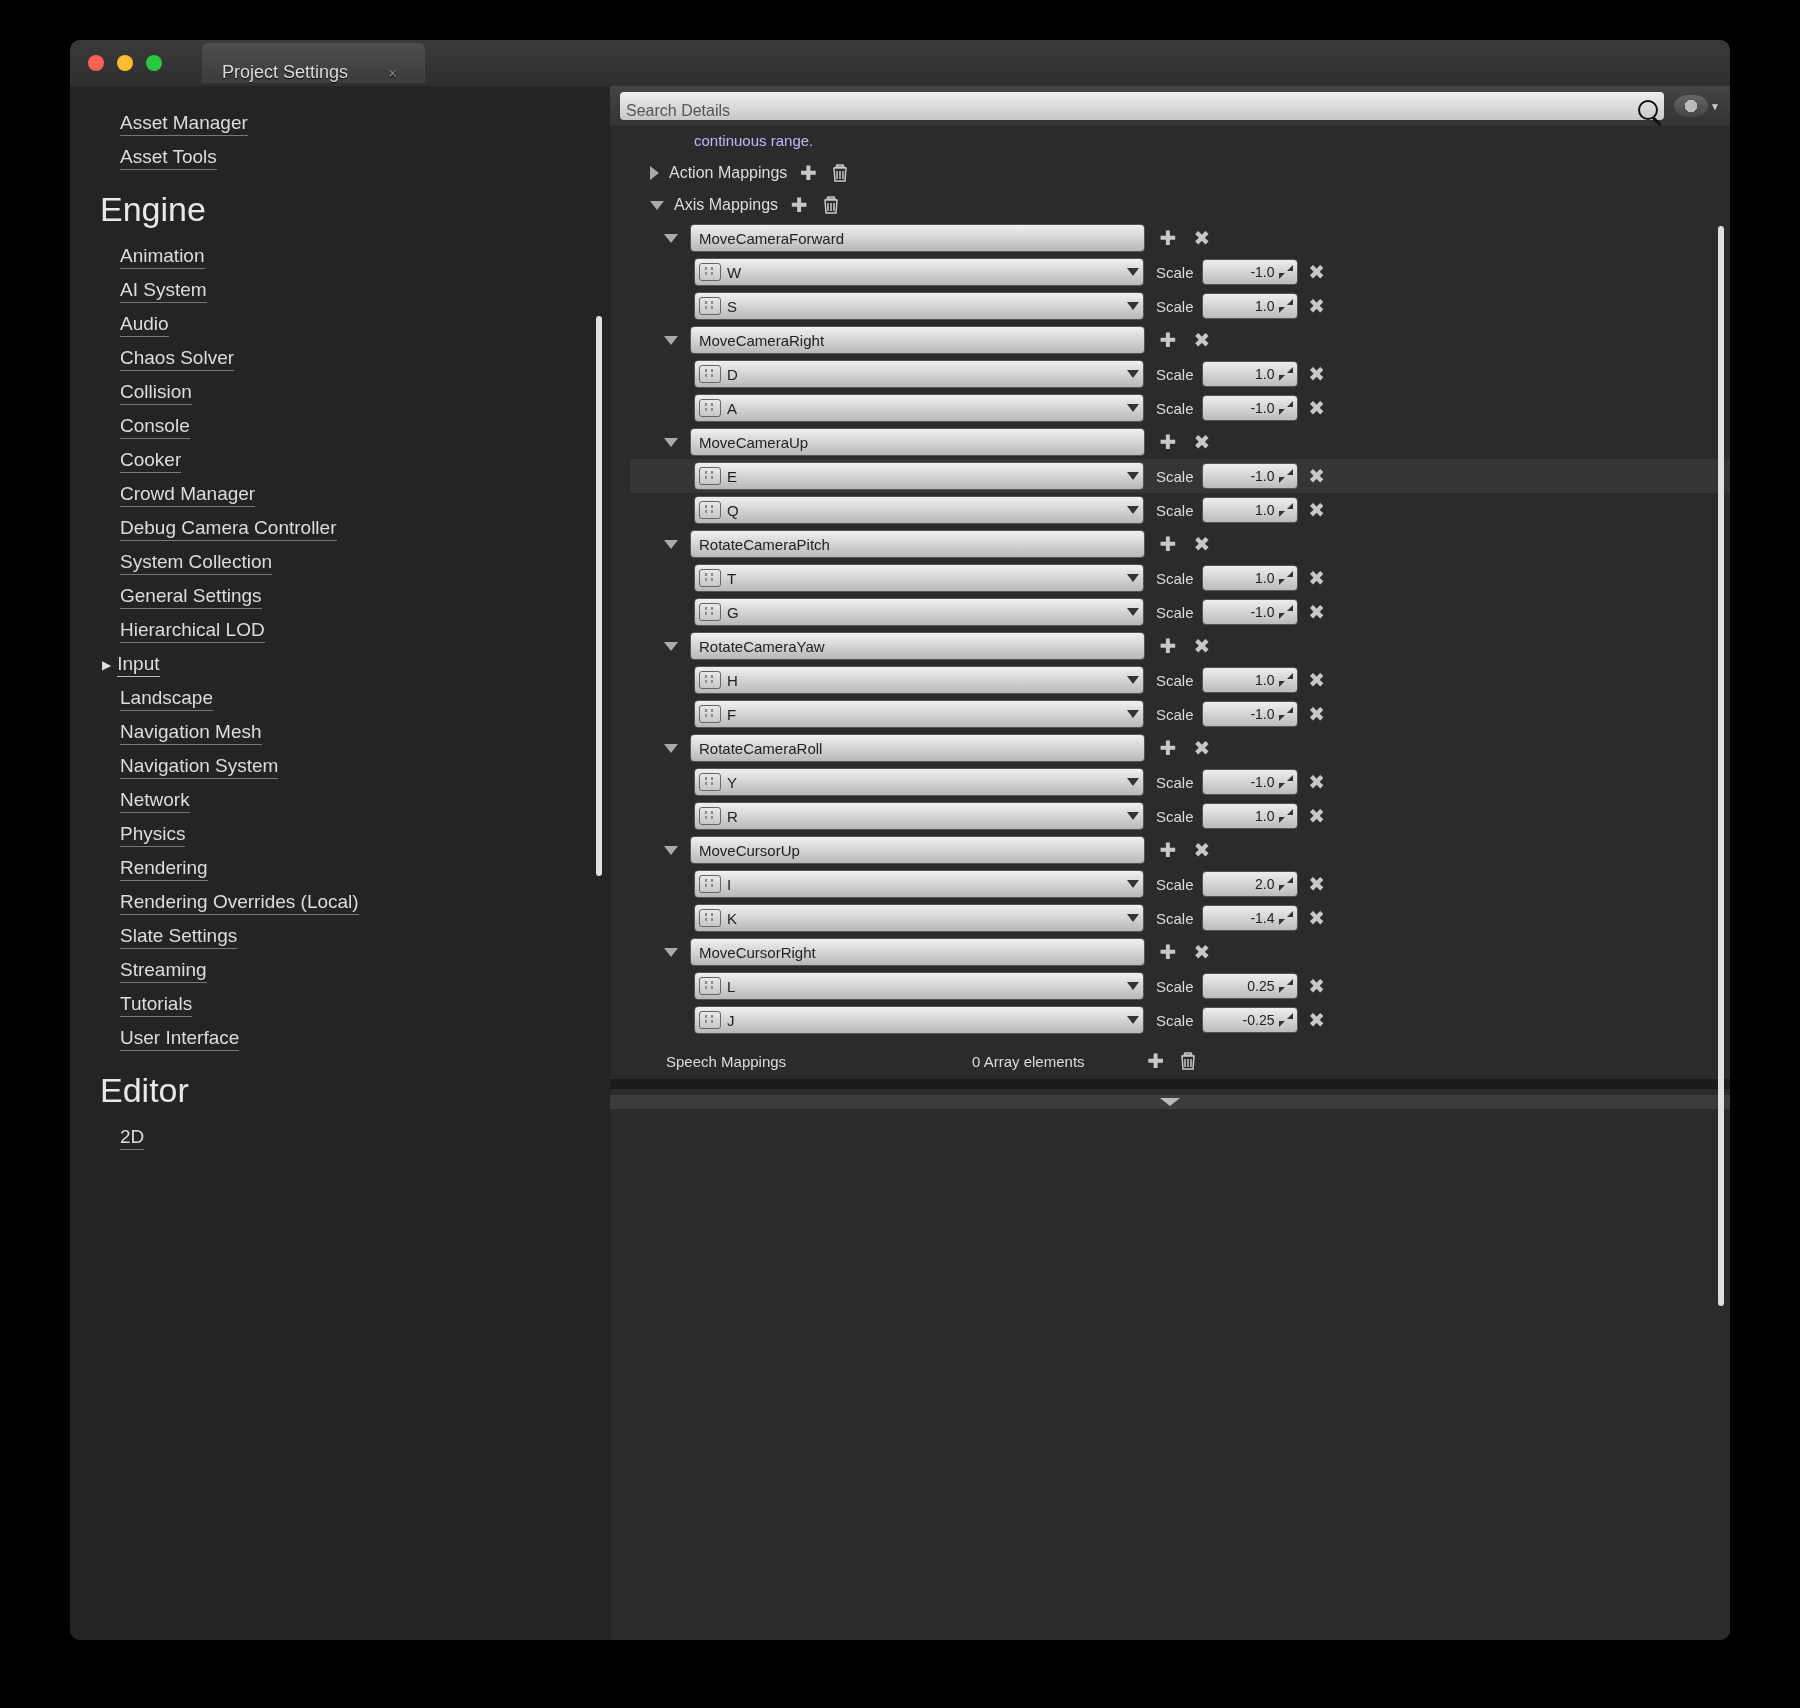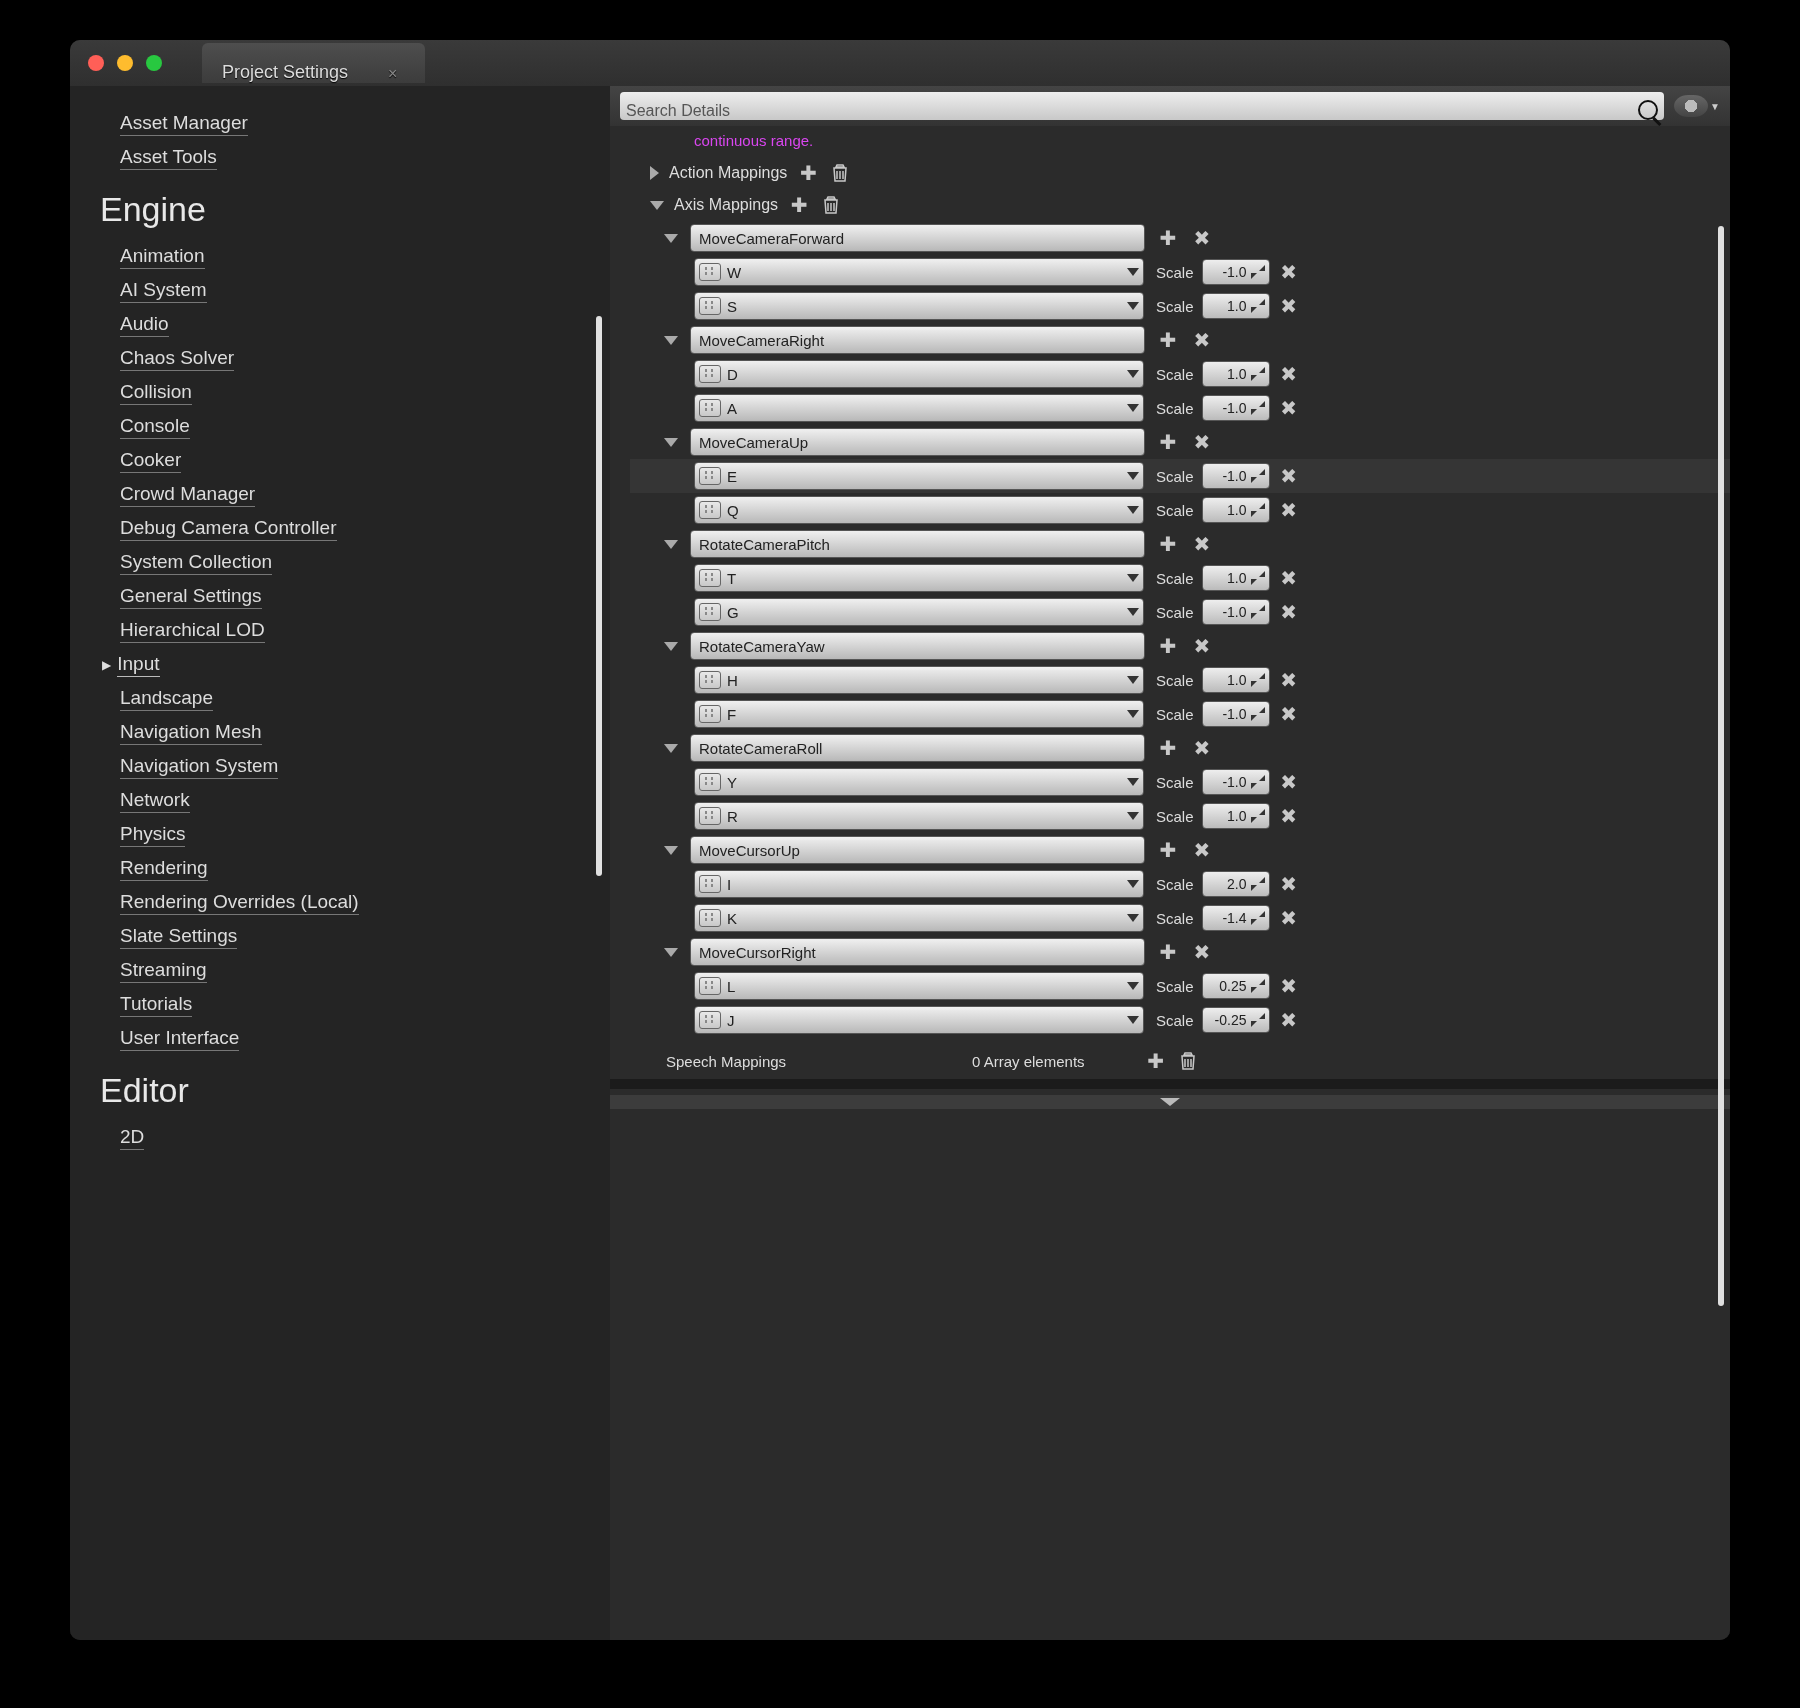--- a/index.html
+++ b/index.html
@@ -146,21 +146,21 @@
   position: relative;
 }
 .details-body::after {
   content:'';
   position: absolute;
   right: 6px; top: 100px;
   width: 6px; height: 1080px;
   background: #e0e0e0;
   border-radius: 3px;
 }
-.hint-text { color: #d946ef; font-size: 15px; padding-left: 50px; margin-bottom: 8px; }
+.hint-text { color: #c4b5fd; font-size: 15px; padding-left: 50px; margin-bottom: 8px; }
 .mapping-row { display: flex; align-items: center; padding: 4px 0 4px 6px; gap: 10px; }
 .arrow-toggle {
   width: 0; height: 0; border-style: solid; cursor: pointer;
 }
 .arrow-right {
   border-width: 7px 0 7px 9px;
   border-color: transparent transparent transparent #aaa;
 }
 .arrow-down {
   border-width: 9px 7px 0 7px;
@@ -213,21 +213,21 @@
 }
 .key-letter { color: #222; font-size: 15px; flex: 1; }
 .key-select .dd-arrow {
   width: 0; height: 0;
   border-left: 6px solid transparent;
   border-right: 6px solid transparent;
   border-top: 8px solid #333;
 }
 .scale-label { color: #ddd; font-size: 15px; margin-left: 4px; }
 .scale-input {
-  width: 68px; height: 26px;
+  width: 96px; height: 26px;
   background: linear-gradient(#eee,#bbb);
   border: 1px solid #555; border-radius: 4px;
   display: flex; align-items: center; justify-content: space-between;
   padding: 0 4px;
 }
 .scale-val { color: #222; font-size: 14px; text-align: right; flex: 1; padding-right: 4px; }
 .expand-corner {
   width: 14px; height: 14px; position: relative;
 }
 .expand-corner::before, .expand-corner::after {

